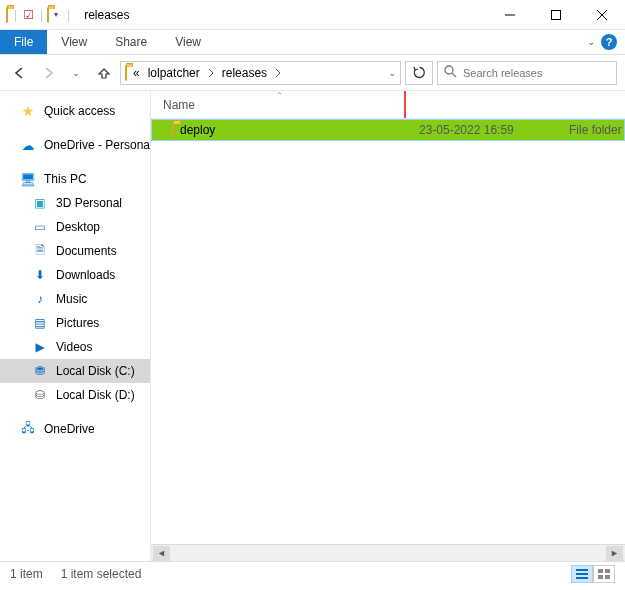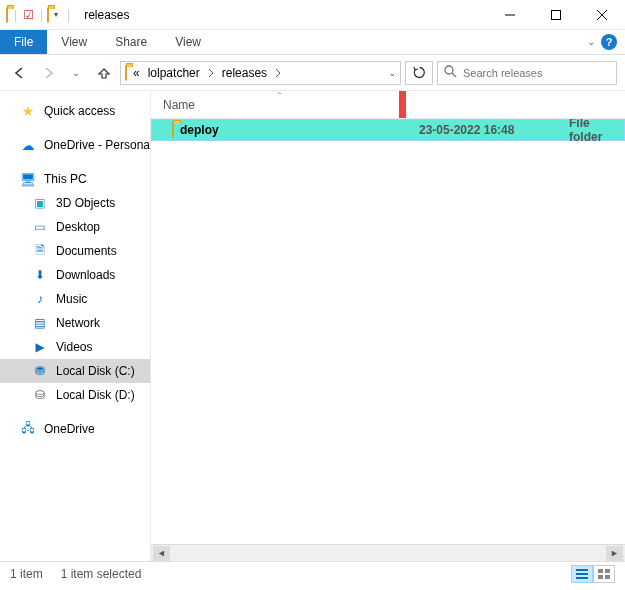--- a/index.html
+++ b/index.html
@@ -37,29 +37,29 @@
 .body { display: flex; height: 470px; }
 .navpane { width: 150px; overflow: hidden; padding-top: 8px; }
 .navitem { height: 24px; display: flex; align-items: center; padding-left: 20px; gap: 8px; color: #000; white-space: nowrap; }
 .navitem.indent { padding-left: 32px; }
 .navitem.selected { background: #d8d8d8; }
 .navitem.header { margin-top: 10px; }
 .navitem .icon { width: 16px; height: 16px; flex-shrink: 0; display: flex; align-items: center; justify-content: center; }
 
 .content { flex: 1; border-left: 1px solid #e8e8e8; display: flex; flex-direction: column; }
 .colhead { height: 28px; display: flex; align-items: center; border-bottom: 1px solid #e8e8e8; color: #555; position: relative; }
-.colhead .col { padding-left: 12px; border-right: 7px solid #ef4444; height: 100%; display: flex; align-items: center; }
+.colhead .col { padding-left: 12px; border-right: 2px solid #ef4444; height: 100%; display: flex; align-items: center; }
 .col-name { width: 255px; }
 .col-date { width: 150px; }
 .col-type { flex: 1; }
 .sortind { position: absolute; left: 125px; top: 0px; color: #888; font-size: 8px; }
 
 .filelist { flex: 1; }
 .filerow { height: 22px; display: flex; align-items: center; }
-.filerow.selected { background: #5eead4; border: 1px solid #99d1ff; font-weight: bold; }
+.filerow.selected { background: #84cc16; border: 1px solid #99d1ff; }
 .filerow .cell { padding-left: 12px; }
 .filerow .cell-name { width: 255px; display: flex; align-items: center; gap: 6px; padding-left: 20px; }
 .filerow .cell-date { width: 150px; color: #555; }
 .filerow .cell-type { flex: 1; color: #555; }
 
 .hscroll { height: 17px; background: #f0f0f0; border-top: 1px solid #dadada; display: flex; align-items: center; justify-content: space-between; padding: 0 2px; }
 .hscroll .arrow { width: 17px; height: 15px; background: #dcdcdc; display: flex; align-items: center; justify-content: center; font-size: 9px; color: #555; }
 .hscroll .track { flex: 1; margin: 0 2px; height: 15px; }
 
 
@@ -200,41 +200,41 @@
     <div class="navitem header">
         <span class="icon cloud">☁</span>
         <span>OneDrive - Personal</span>
       </div>
     <div class="navitem header">
         <span class="icon pc">🖥</span>
         <span>This PC</span>
       </div>
     <div class="navitem indent">
         <span class="icon obj3d">▣</span>
-        <span>3D Objects</span>
+        <span>3D Personal</span>
       </div>
     <div class="navitem indent">
         <span class="icon desk">▭</span>
         <span>Desktop</span>
       </div>
     <div class="navitem indent">
         <span class="icon docs">🗎</span>
         <span>Documents</span>
       </div>
     <div class="navitem indent">
         <span class="icon dl">⬇</span>
         <span>Downloads</span>
       </div>
     <div class="navitem indent">
         <span class="icon music">♪</span>
         <span>Music</span>
       </div>
     <div class="navitem indent">
         <span class="icon pics">▤</span>
-        <span>Network</span>
+        <span>Pictures</span>
       </div>
     <div class="navitem indent">
         <span class="icon vids">▶</span>
         <span>Videos</span>
       </div>
     <div class="navitem indent selected">
         <span class="icon disk">⛃</span>
         <span>Local Disk (C:)</span>
       </div>
     <div class="navitem indent">
@@ -251,21 +251,21 @@
     <div class="colhead">
       <div class="col col-name">Name</div>
       <span class="sortind">⌃</span>
     </div>
     <div class="filelist">
       <div class="filerow selected">
         <div class="cell cell-name">
           <span><span class="folder-small"></span></span>
           <span>deploy</span>
         </div>
-        <div class="cell cell-date">23-05-2022 16:48</div>
+        <div class="cell cell-date">23-05-2022 16:59</div>
         <div class="cell cell-type">File folder</div>
       </div>
     </div>
     <div class="hscroll">
       <div class="arrow">◄</div>
       <div class="track"></div>
       <div class="arrow">►</div>
     </div>
   </div>
 </div>

